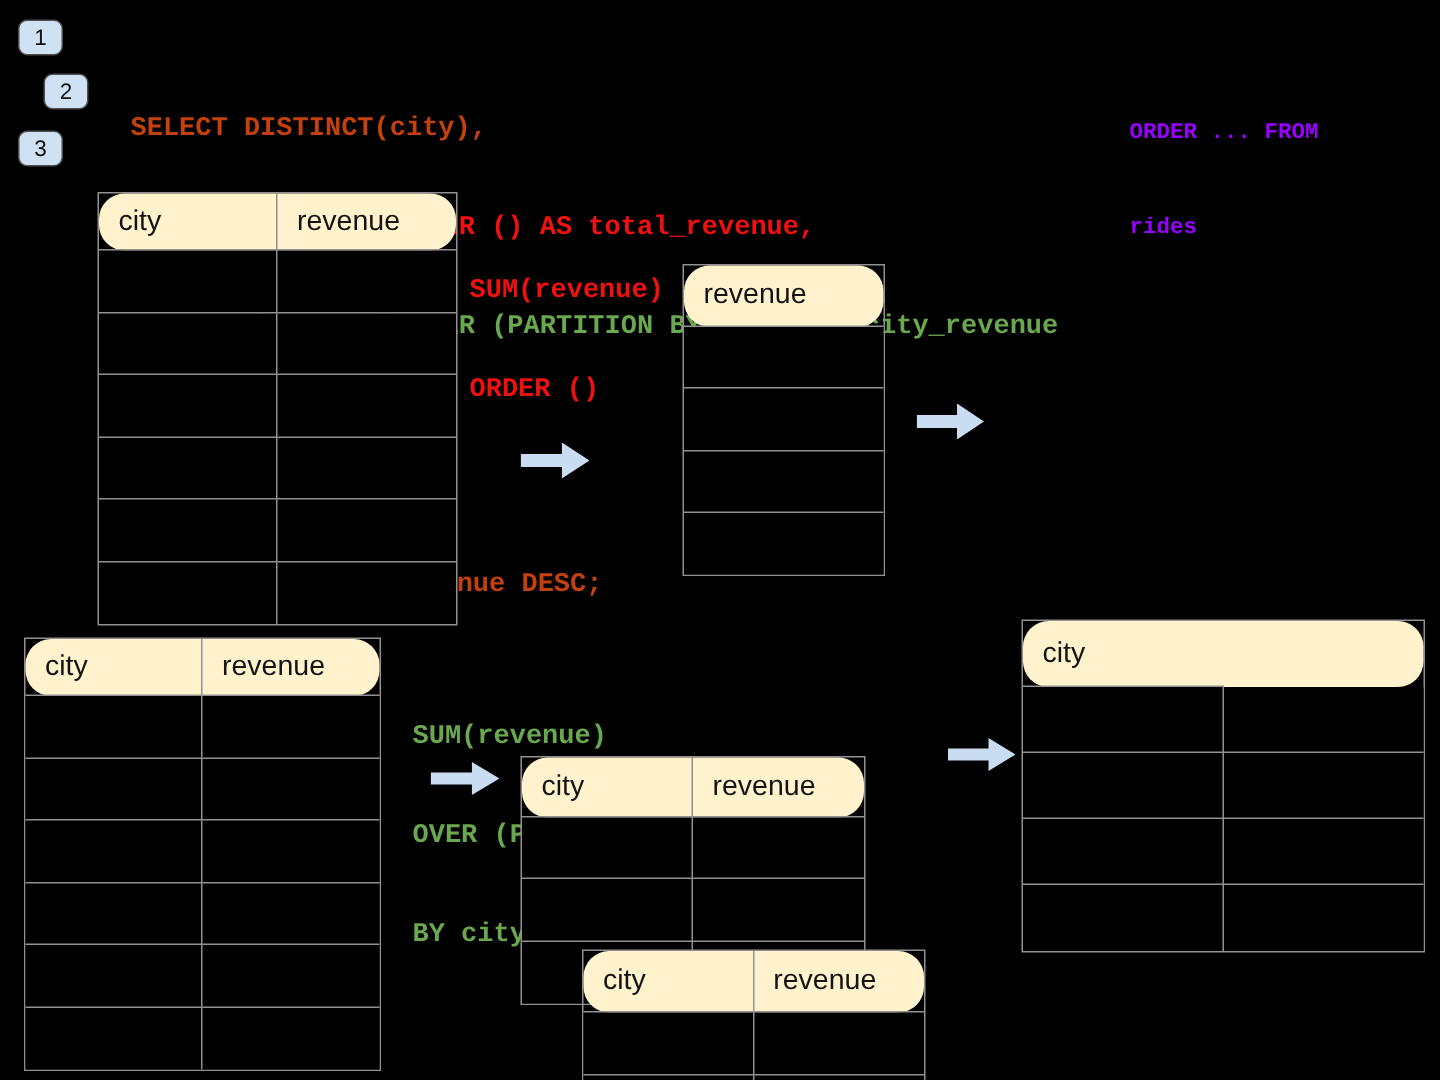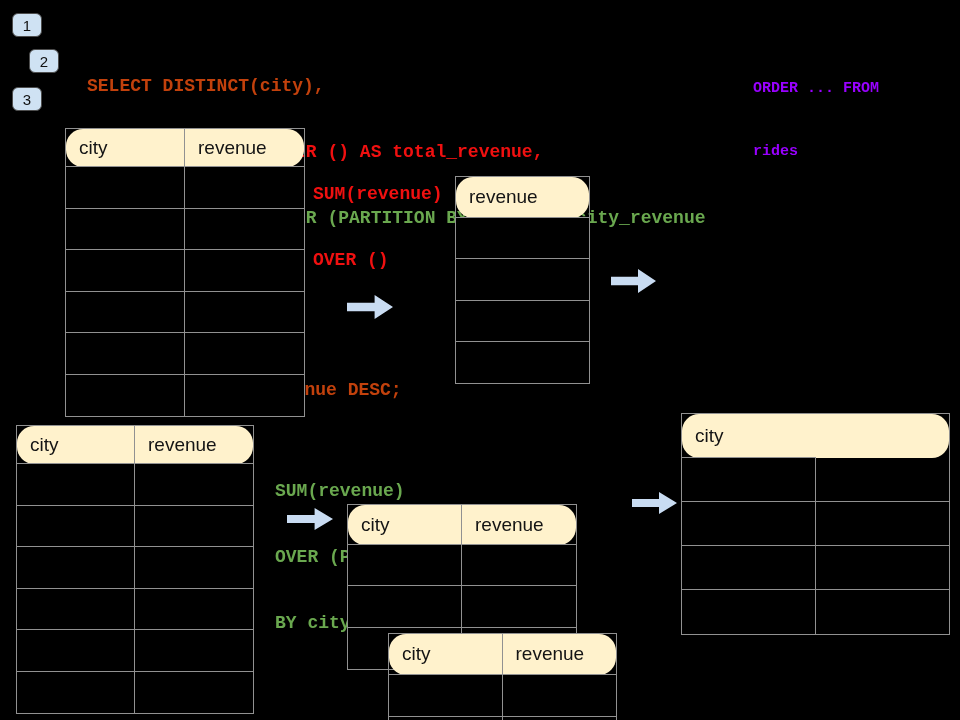--- a/index.html
+++ b/index.html
@@ -91,21 +91,21 @@
     <span class="sql-line c-purple ind1">ORDER by city_revenue DESC;</span>
   </div>
 
   <div class="mono side-note">
     <span class="sql-line">ORDER ... FROM</span>
     <span class="sql-line">rides</span>
   </div>
 
   <div class="mono ann-total">
     <span class="sql-line">SUM(revenue)</span>
-    <span class="sql-line">OVER ()</span>
+    <span class="sql-line">ORDER ()</span>
   </div>
 
   <div class="mono ann-part">
     <span class="sql-line">SUM(revenue)</span>
     <span class="sql-line">OVER (PARTITION</span>
     <span class="sql-line">BY city)</span>
   </div>
 
   <div class="table cols-2" id="t-source-top">
       <div class="thead">

